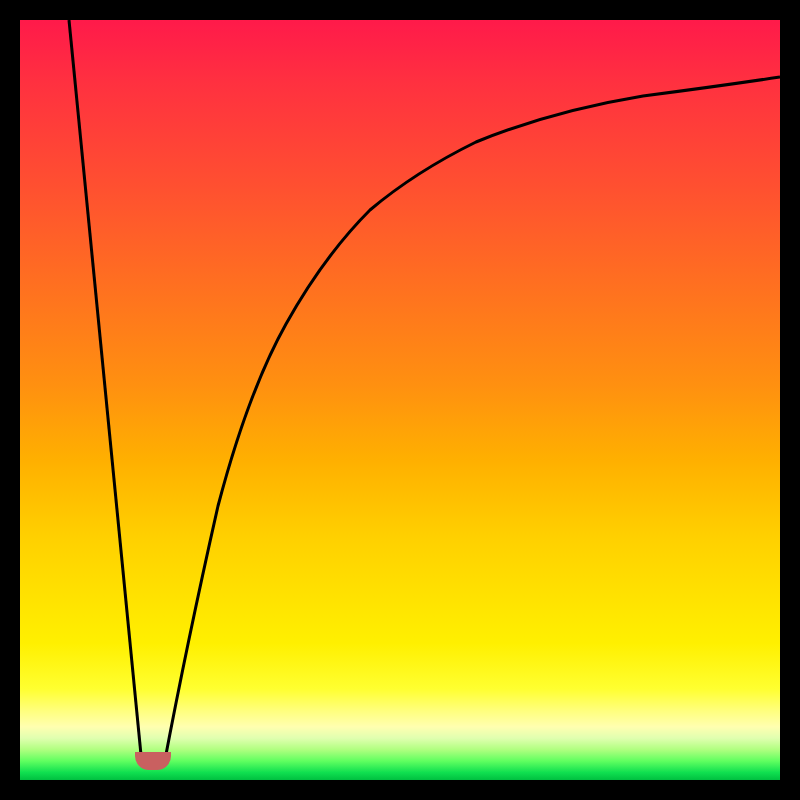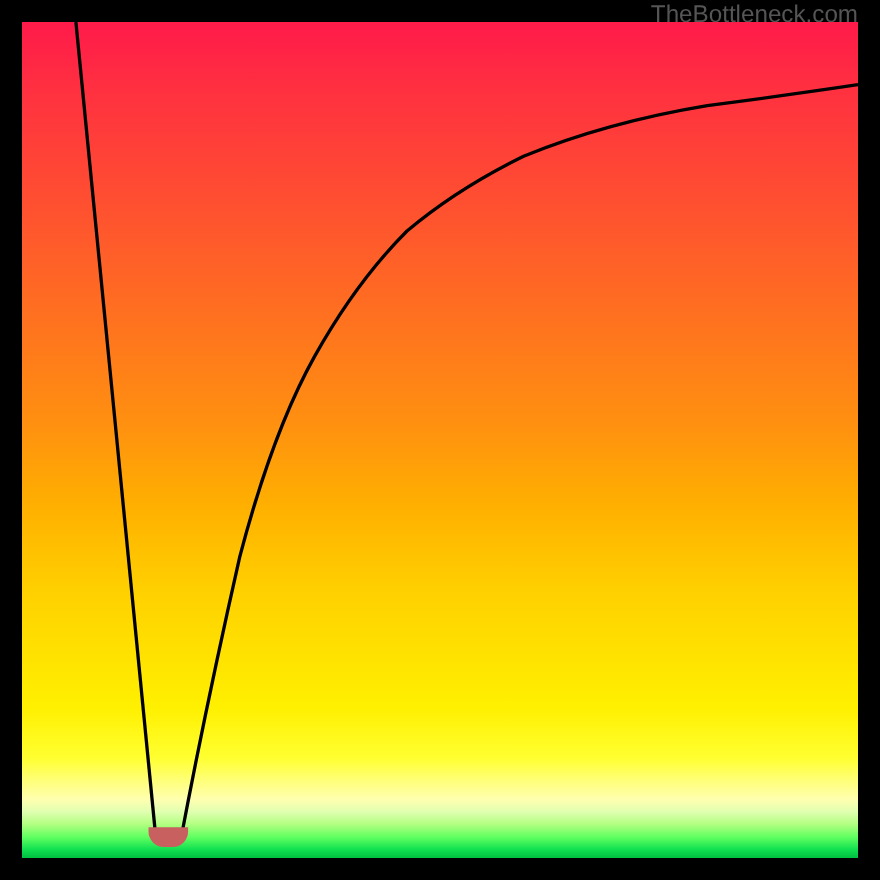--- a/index.html
+++ b/index.html
@@ -65,21 +65,20 @@
     left: 115px;
     bottom: 10px;
     z-index: 5;
   }
 </style>
 </head>
 <body>
 
 <div class="chart-container">
 
-  <div class="watermark">TheBottleneck.com</div>
 
   <div class="plot-area">
 
     <svg class="curves" viewBox="0 0 760 760" preserveAspectRatio="none">
 
       <path d="M 49 0 L 122 745" stroke="#000" stroke-width="3" fill="none"></path>
 
       <path d="M 144 745
                Q 167 623, 198 486
                Q 228 372, 266 304

